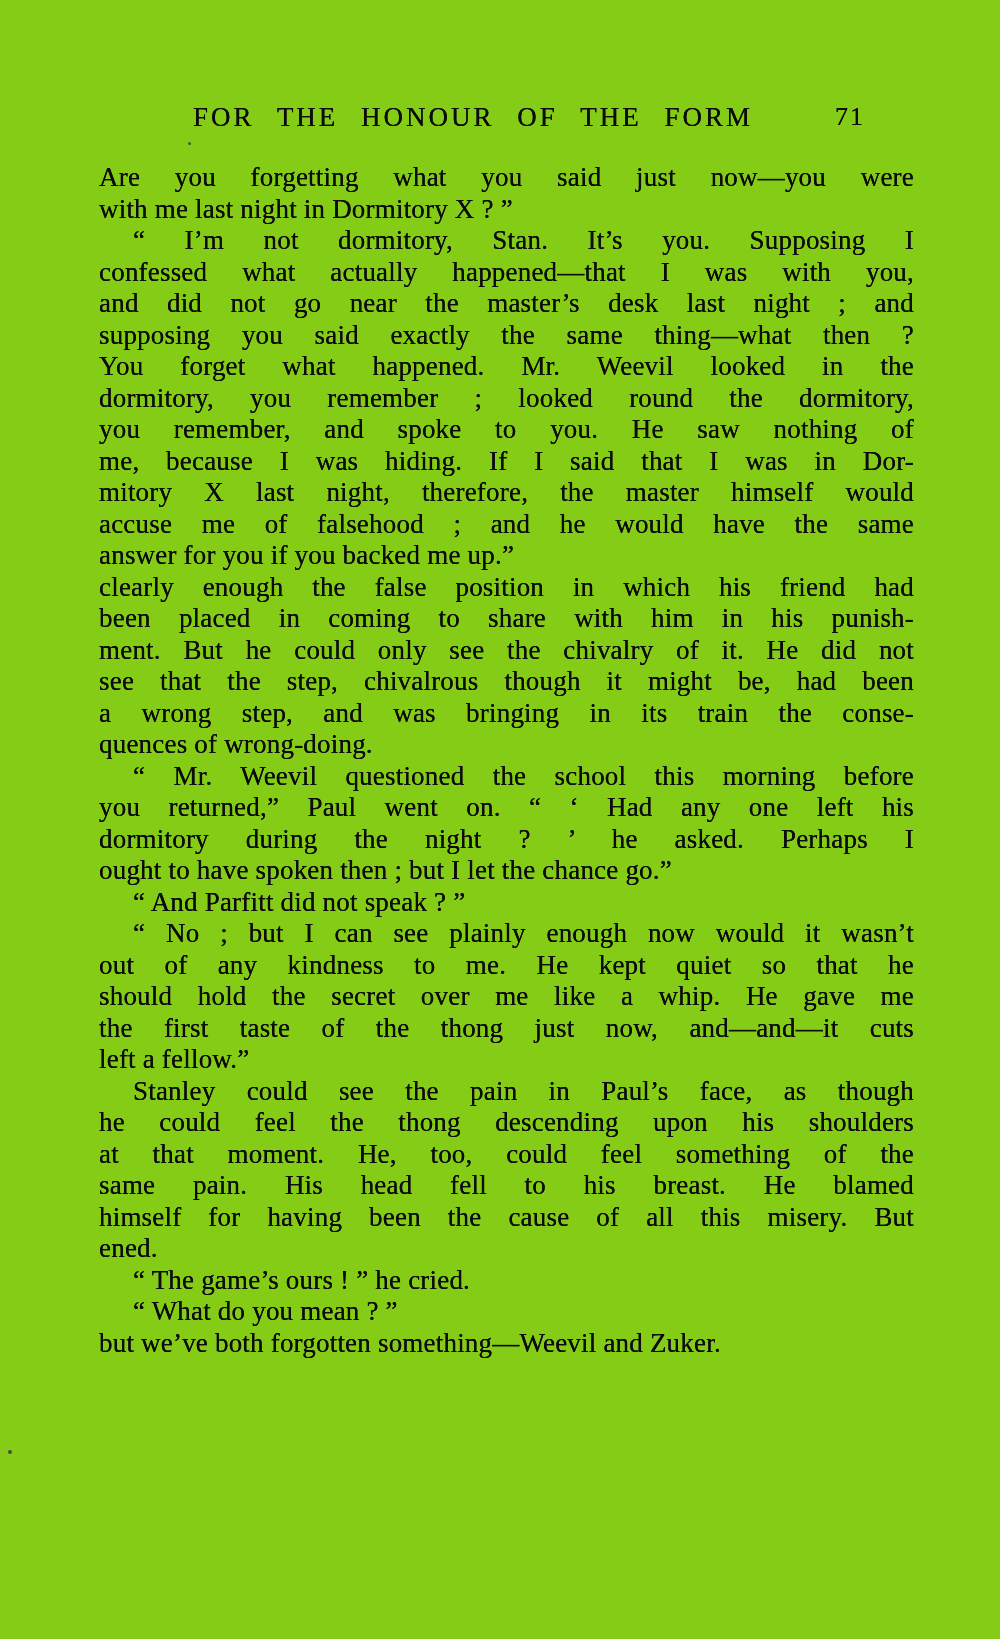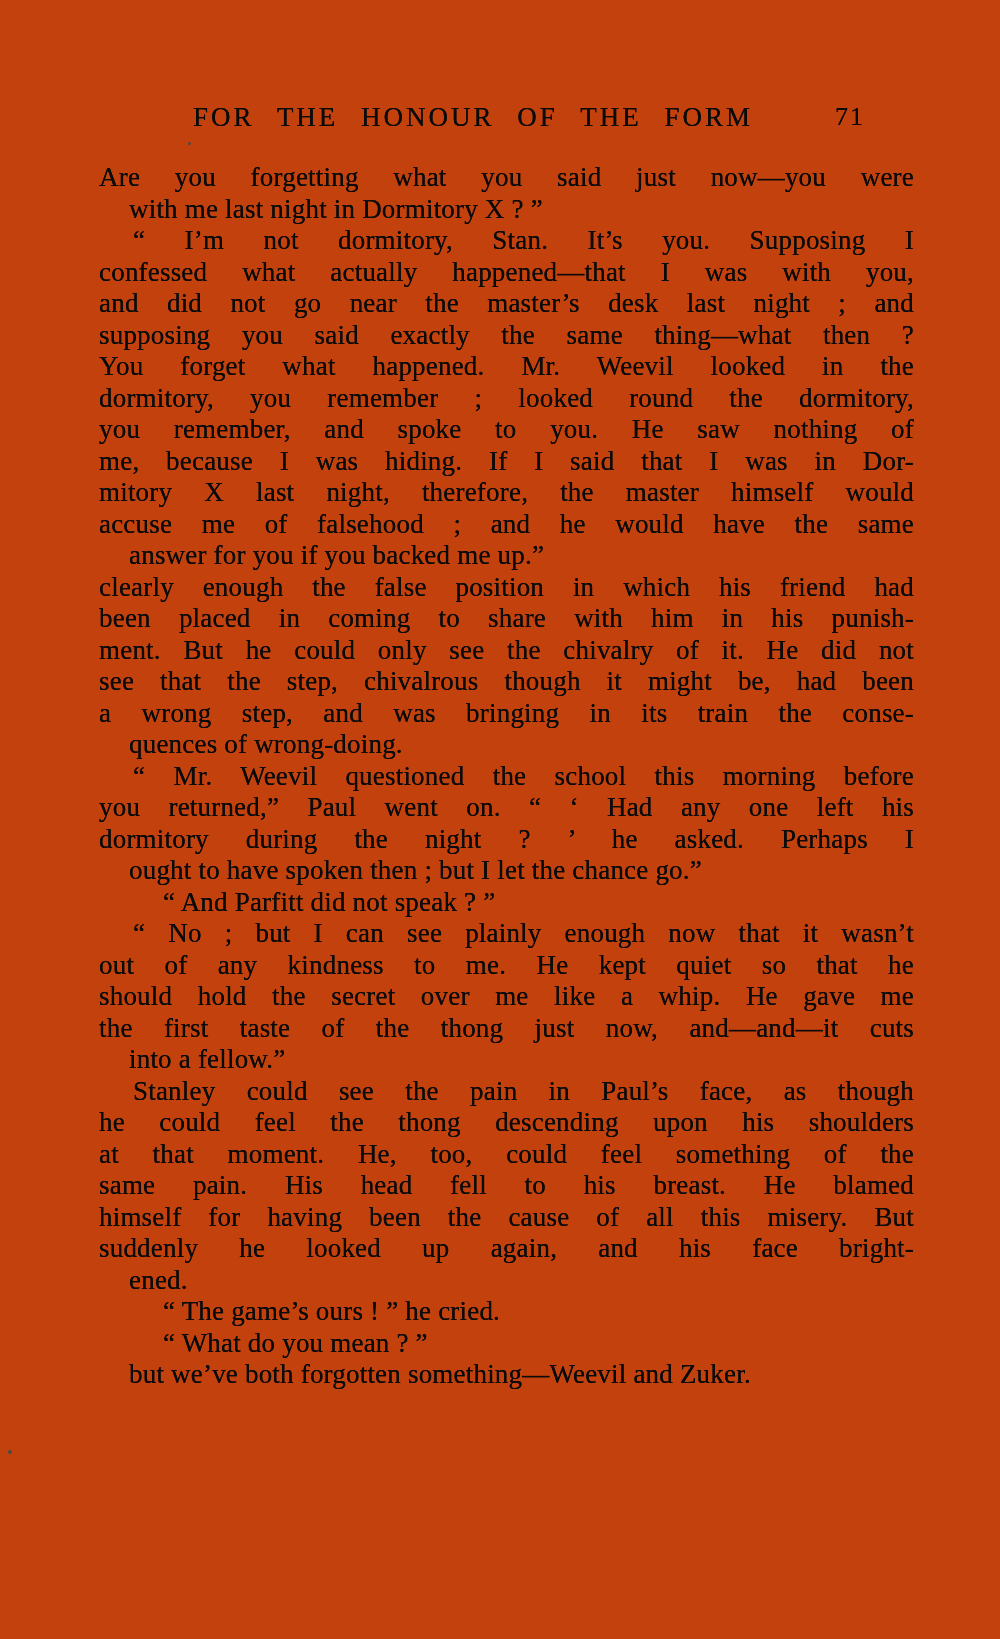--- a/index.html
+++ b/index.html
@@ -4,21 +4,21 @@
 <style>
   html, body {
     margin: 0;
     padding: 0;
     background: #ffffff;
   }
   .page {
     position: relative;
     width: 1000px;
     height: 1639px;
-    background: #c2410c;
+    background: #84cc16;
     overflow: hidden;
     font-family: "Liberation Serif", serif;
     color: #0b0b0b;
   }
   .running-head {
     position: absolute;
     left: 97px;
     top: 100px;
     width: 812px;
     height: 38px;
@@ -55,21 +55,20 @@
   .line {
     text-align: justify;
     text-align-last: justify;
     text-justify: inter-word;
     white-space: nowrap;
     overflow: visible;
   }
   .line.end {
     text-align: left;
     text-align-last: left;
-    margin-left: 30px;
   }
   .line.indent {
     padding-left: 34px;
     text-align: right;
   }
   .speck {
     position: absolute;
     background: #4a4a4a;
     border-radius: 50%;
   }
@@ -114,31 +113,30 @@
       <div class="line">been placed in coming to share with him in his punish-</div>
       <div class="line">ment. But he could only see the chivalry of it. He did not</div>
       <div class="line">see that the step, chivalrous though it might be, had been</div>
       <div class="line">a wrong step, and was bringing in its train the conse-</div>
       <div class="line end">quences of wrong-doing.</div>
       <div class="line indent">“ Mr. Weevil questioned the school this morning before</div>
       <div class="line">you returned,” Paul went on. “ ‘ Had any one left his</div>
       <div class="line">dormitory during the night ? ’ he asked. Perhaps I</div>
       <div class="line end">ought to have spoken then ; but I let the chance go.”</div>
       <div class="line indent end">“ And Parfitt did not speak ? ”</div>
-      <div class="line indent">“ No ; but I can see plainly enough now that it wasn’t</div>
+      <div class="line indent">“ No ; but I can see plainly enough now would it wasn’t</div>
       <div class="line">out of any kindness to me. He kept quiet so that he</div>
       <div class="line">should hold the secret over me like a whip. He gave me</div>
       <div class="line">the first taste of the thong just now, and—and—it cuts</div>
-      <div class="line end">into a fellow.”</div>
+      <div class="line end">left a fellow.”</div>
       <div class="line indent">Stanley could see the pain in Paul’s face, as though</div>
       <div class="line">he could feel the thong descending upon his shoulders</div>
       <div class="line">at that moment. He, too, could feel something of the</div>
       <div class="line">same pain. His head fell to his breast. He blamed</div>
       <div class="line">himself for having been the cause of all this misery. But</div>
-      <div class="line">suddenly he looked up again, and his face bright-</div>
       <div class="line end">ened.</div>
       <div class="line indent end">“ The game’s ours ! ” he cried.</div>
       <div class="line indent end">“ What do you mean ? ”</div>
       <div class="line end">but we’ve both forgotten something—Weevil and Zuker.</div>
     </div>
 
   <div class="speck speck-margin"></div>
   <div class="speck speck-head"></div>
 
 </div>

